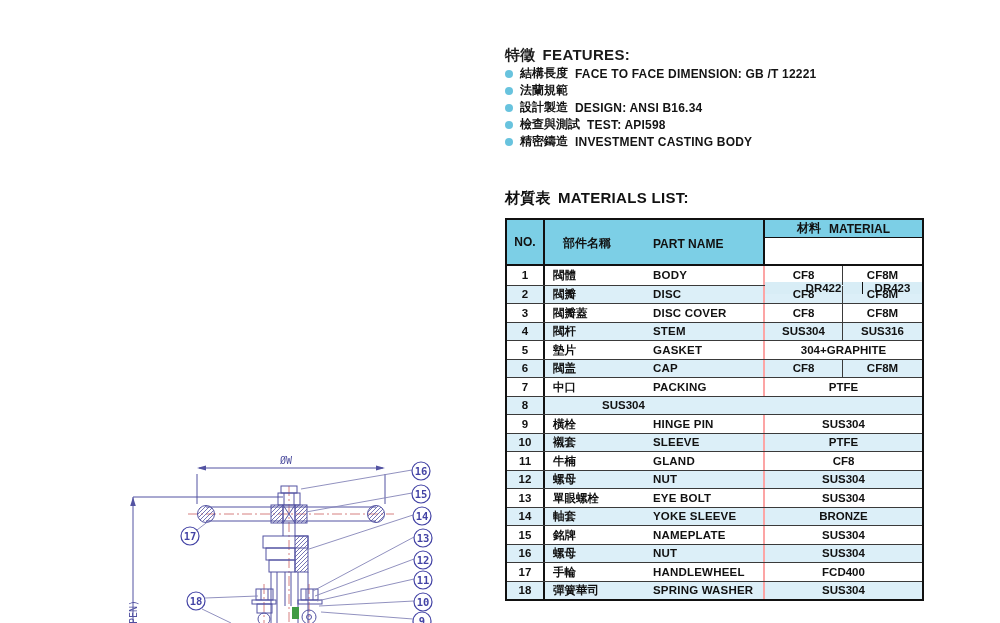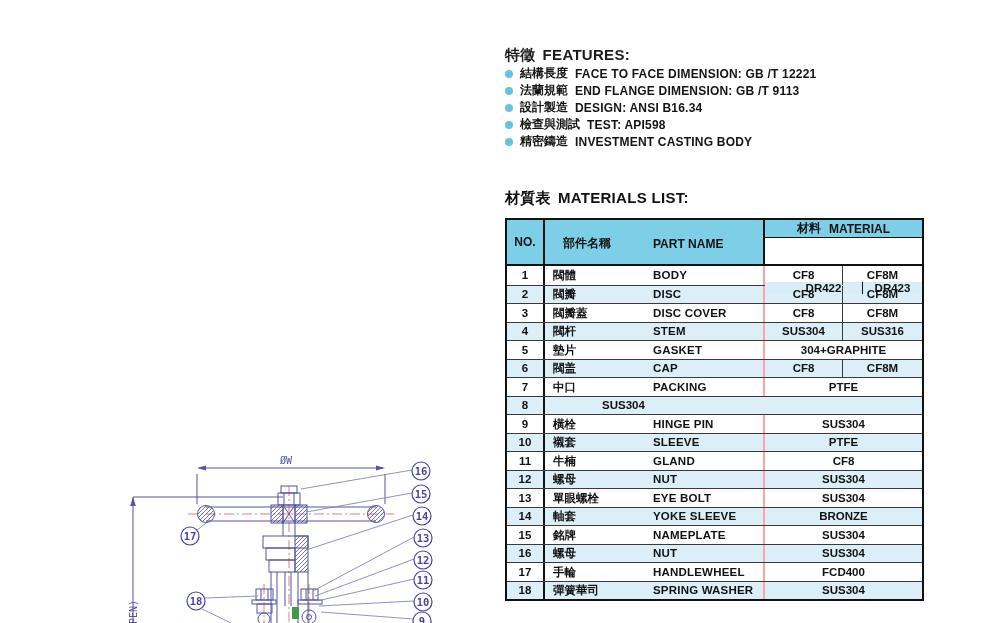--- a/index.html
+++ b/index.html
@@ -205,21 +205,20 @@
     </div>
     <div class="f-list">
       <div class="f-item">
           <span class="bullet"></span>
           <span class="zh">結構長度</span>
           <span class="en">FACE TO FACE DIMENSION: GB /T 12221</span>
         </div>
       <div class="f-item">
           <span class="bullet"></span>
           <span class="zh">法蘭規範</span>
-          <span class="en">END FLANGE DIMENSION: GB /T 9113</span>
         </div>
       <div class="f-item">
           <span class="bullet"></span>
           <span class="zh">設計製造</span>
           <span class="en">DESIGN: ANSI B16.34</span>
         </div>
       <div class="f-item">
           <span class="bullet"></span>
           <span class="zh">檢查與測試</span>
           <span class="en">TEST: API598</span>

